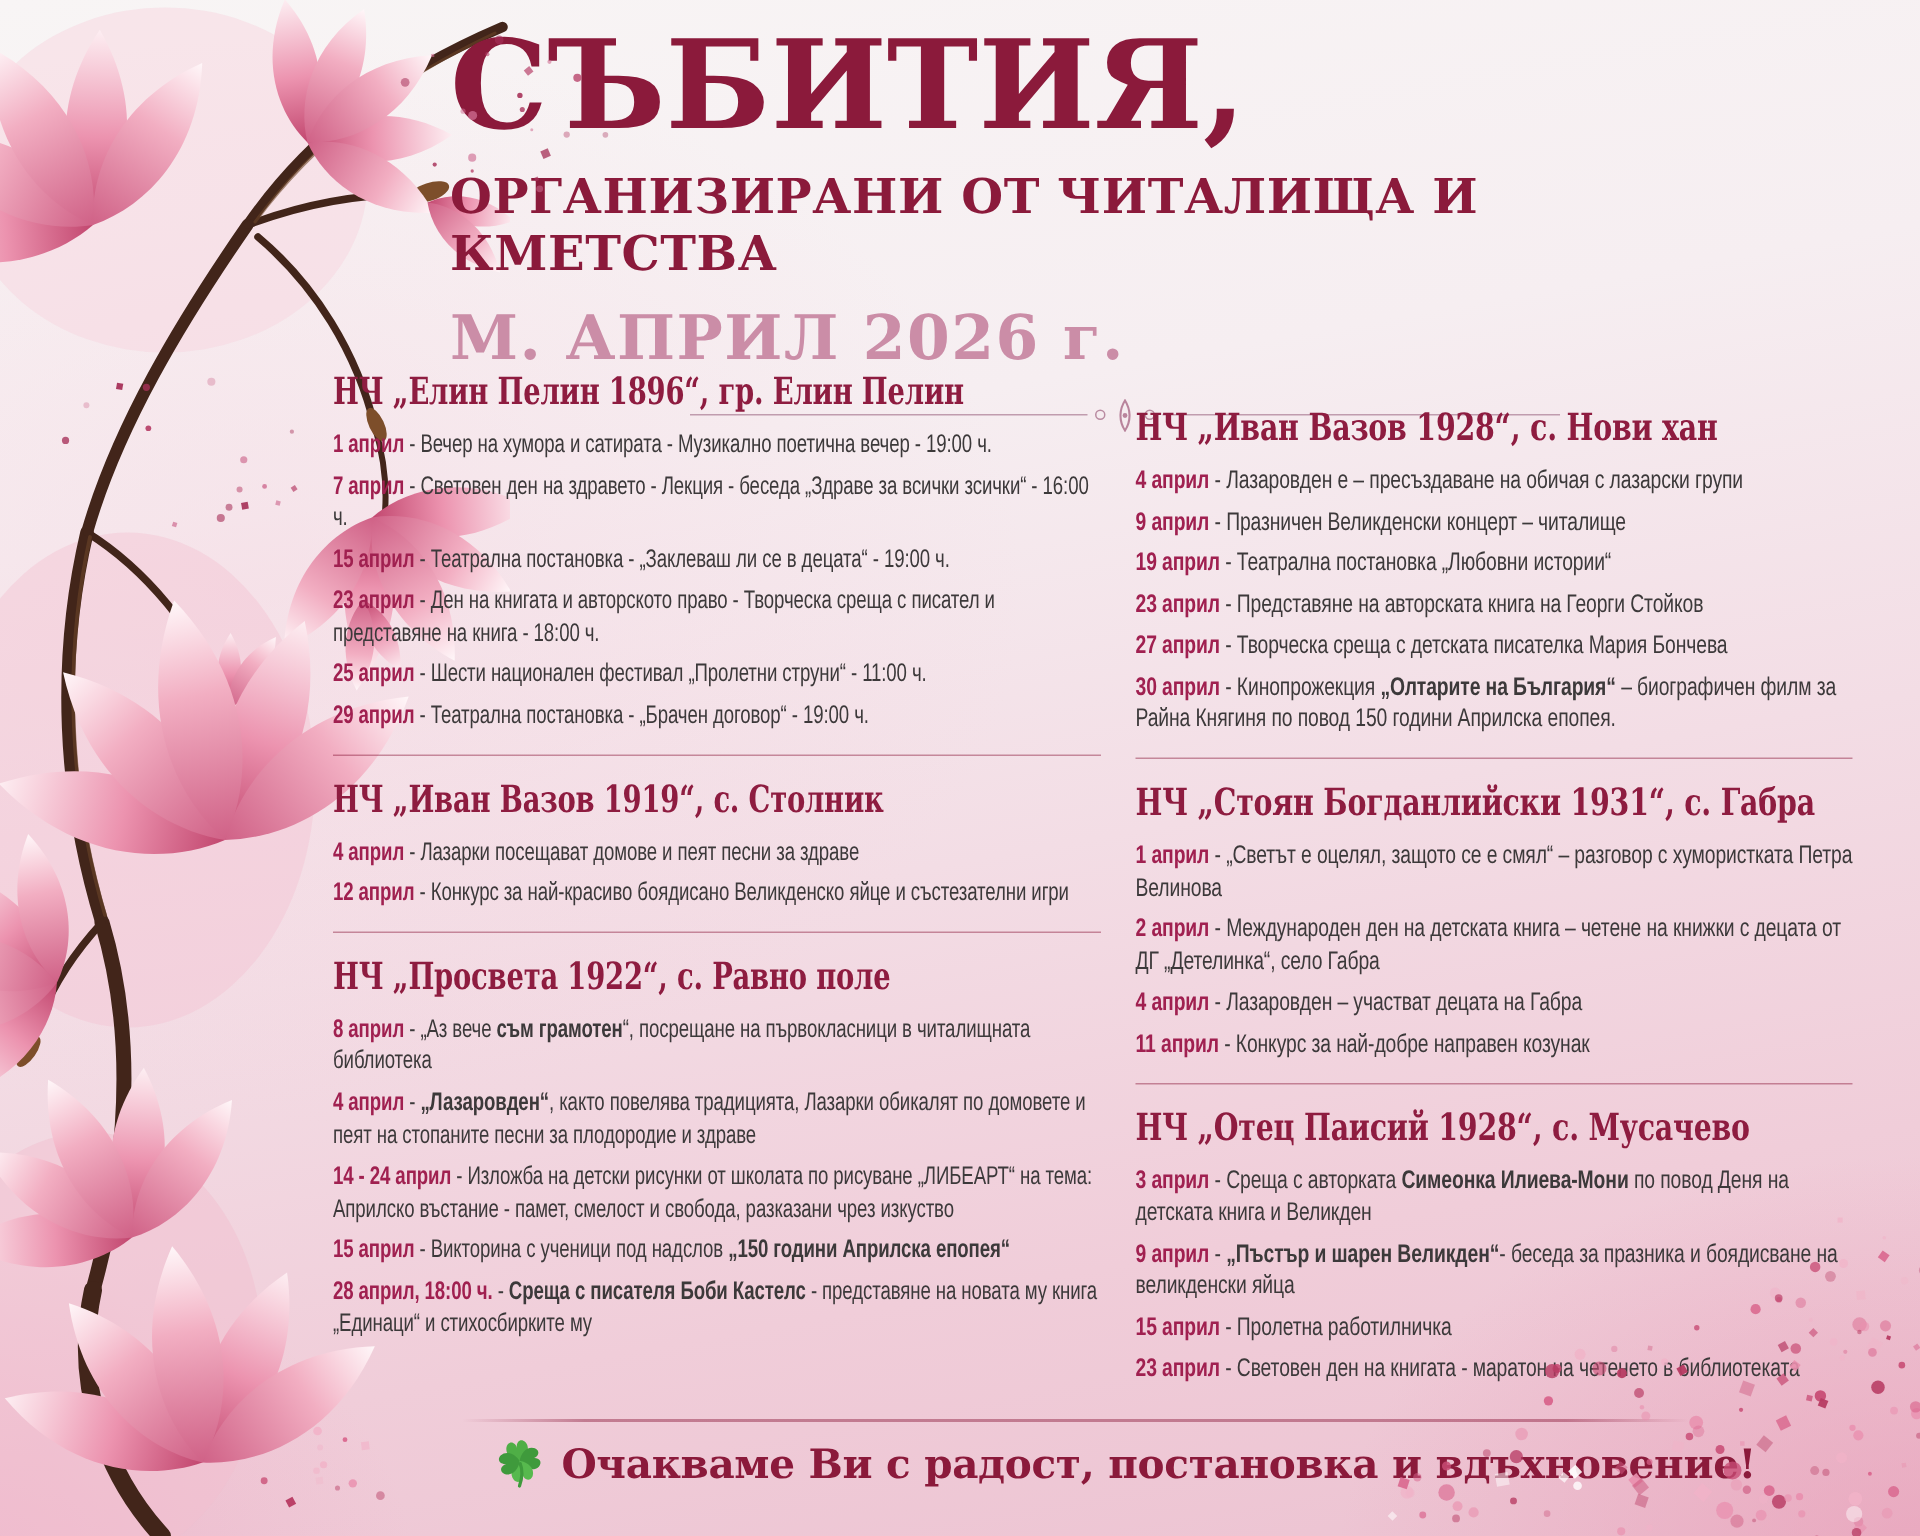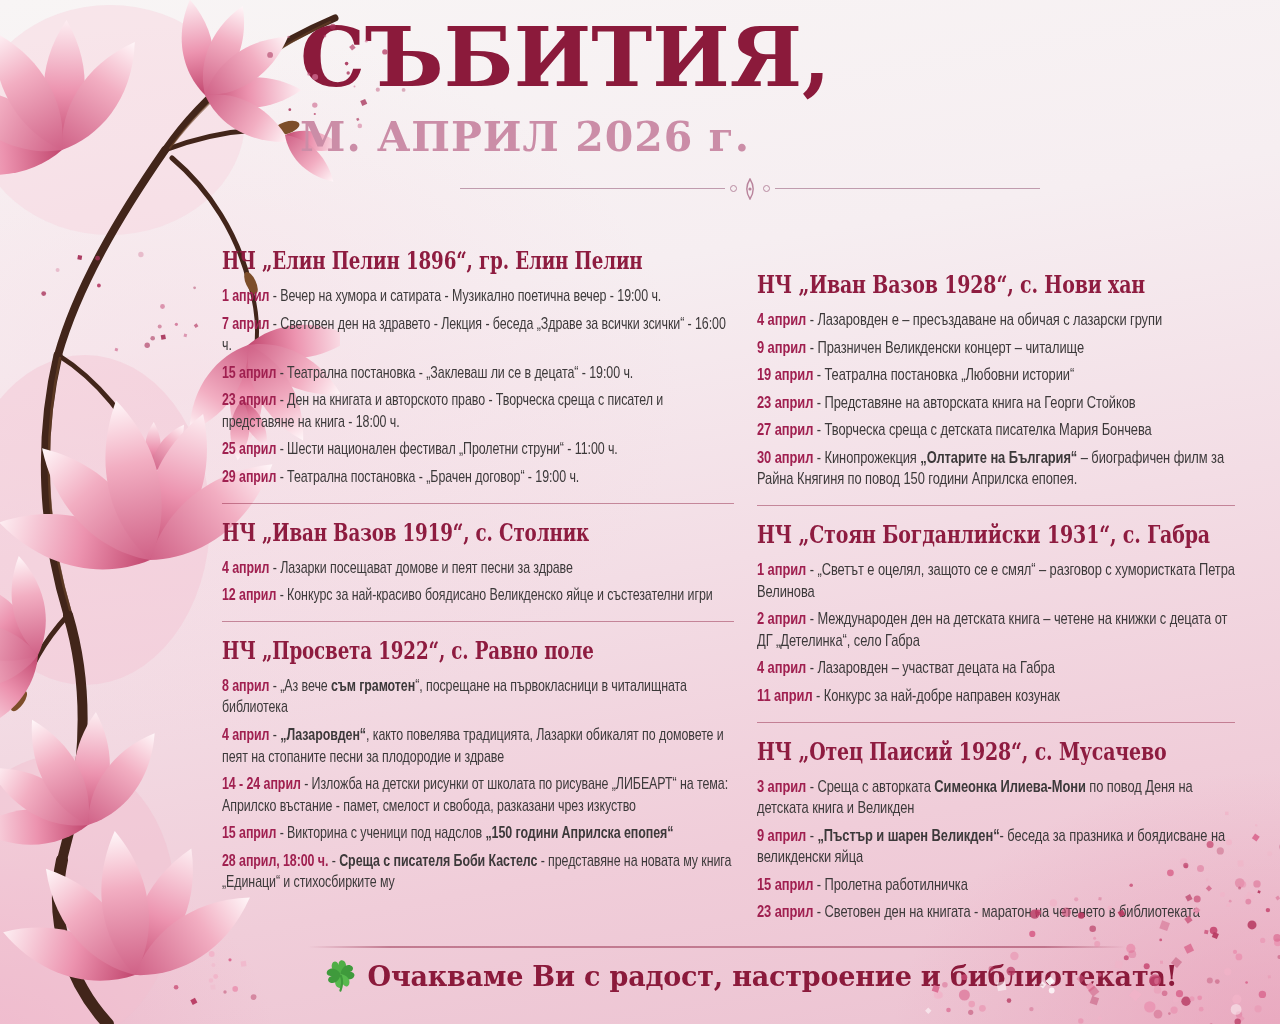--- a/index.html
+++ b/index.html
@@ -110,20 +110,21 @@
     <use href="#bud" transform="translate(242,400) rotate(170) scale(0.9)"></use>
     <use href="#bud" transform="translate(152,472) rotate(20) scale(0.85)"></use>
     <use href="#bloom" transform="translate(150,560) rotate(-12) scale(1.85)"></use>
     <use href="#bloom" transform="translate(38,655) rotate(-75) scale(1.2)"></use>
     <use href="#bloom" transform="translate(88,825) rotate(-28) scale(1.35)"></use>
     <use href="#bloom" transform="translate(135,975) rotate(-8) scale(1.65)"></use>
   </svg>
 
   <header class="header">
     <h1 class="title">СЪБИТИЯ,</h1>
+    <div class="subtitle">ОРГАНИЗИРАНИ ОТ ЧИТАЛИЩА И КМЕТСТВА</div>
     <div class="period">М. АПРИЛ 2026 г.</div>
     <div class="ornament">
       <span class="orn-line"></span>
       <span class="orn-dot"></span>
       <svg width="16" height="22" viewBox="0 0 16 22">
         <path d="M8 1 C11.5 6.5 12.5 14 8 21 C3.5 14 4.5 6.5 8 1 Z" fill="none" stroke="#b9849c" stroke-width="1.4"></path>
         <circle cx="8" cy="11" r="1.6" fill="#b9849c"></circle>
       </svg>
       <span class="orn-dot"></span>
       <span class="orn-line"></span>
@@ -182,21 +183,21 @@
       <svg viewBox="0 0 40 40" width="36" height="36">
         <g>
           <path d="M20,20 C14,18 10,12 13,7 C16,3 20,6 20,10 C20,6 24,3 27,7 C30,12 26,18 20,20 Z" fill="#4fae46"></path>
           <path d="M20,20 C14,18 10,12 13,7 C16,3 20,6 20,10 C20,6 24,3 27,7 C30,12 26,18 20,20 Z" fill="#3f9a3c" transform="rotate(90 20 20)"></path>
           <path d="M20,20 C14,18 10,12 13,7 C16,3 20,6 20,10 C20,6 24,3 27,7 C30,12 26,18 20,20 Z" fill="#57b94e" transform="rotate(180 20 20)"></path>
           <path d="M20,20 C14,18 10,12 13,7 C16,3 20,6 20,10 C20,6 24,3 27,7 C30,12 26,18 20,20 Z" fill="#3f9a3c" transform="rotate(270 20 20)"></path>
           <path d="M20,22 C21,28 19,33 16,38" stroke="#3f9a3c" stroke-width="2.4" fill="none" stroke-linecap="round"></path>
         </g>
       </svg>
     </span>
-    <span class="footer-text">Очакваме Ви с радост, настроение и библиотеката!</span>
+    <span class="footer-text">Очакваме Ви с радост, постановка и вдъхновение!</span>
   </footer>
 
   <svg class="splatter" width="1280" height="1024" aria-hidden="true">
       <circle cx="1092.7" cy="928.7" r="3.3" fill="#b73a62" opacity="0.67"></circle>
       <rect x="1258.1518401477617" y="890.2032644188947" width="2.6699882698059083" height="2.6699882698059083" transform="rotate(17 1258.2 890.2)" fill="#b73a62" opacity="0.95"></rect>
       <circle cx="1246.6" cy="982.5" r="1.3" fill="#d9648c" opacity="0.90"></circle>
       <circle cx="1207.2" cy="879.9" r="1.4" fill="#f1b3c8" opacity="0.47"></circle>
       <rect x="1190.6988776717294" y="943.5598904022256" width="7.650691097974778" height="7.650691097974778" transform="rotate(64 1190.7 943.6)" fill="#d9648c" opacity="0.79"></rect>
       <rect x="1248.5315563849597" y="891.4965527872018" width="7.877227048873901" height="7.877227048873901" transform="rotate(31 1248.5 891.5)" fill="#f1b3c8" opacity="0.44"></rect>
       <circle cx="1109.7" cy="908.0" r="2.3" fill="#f1b3c8" opacity="0.87"></circle>

